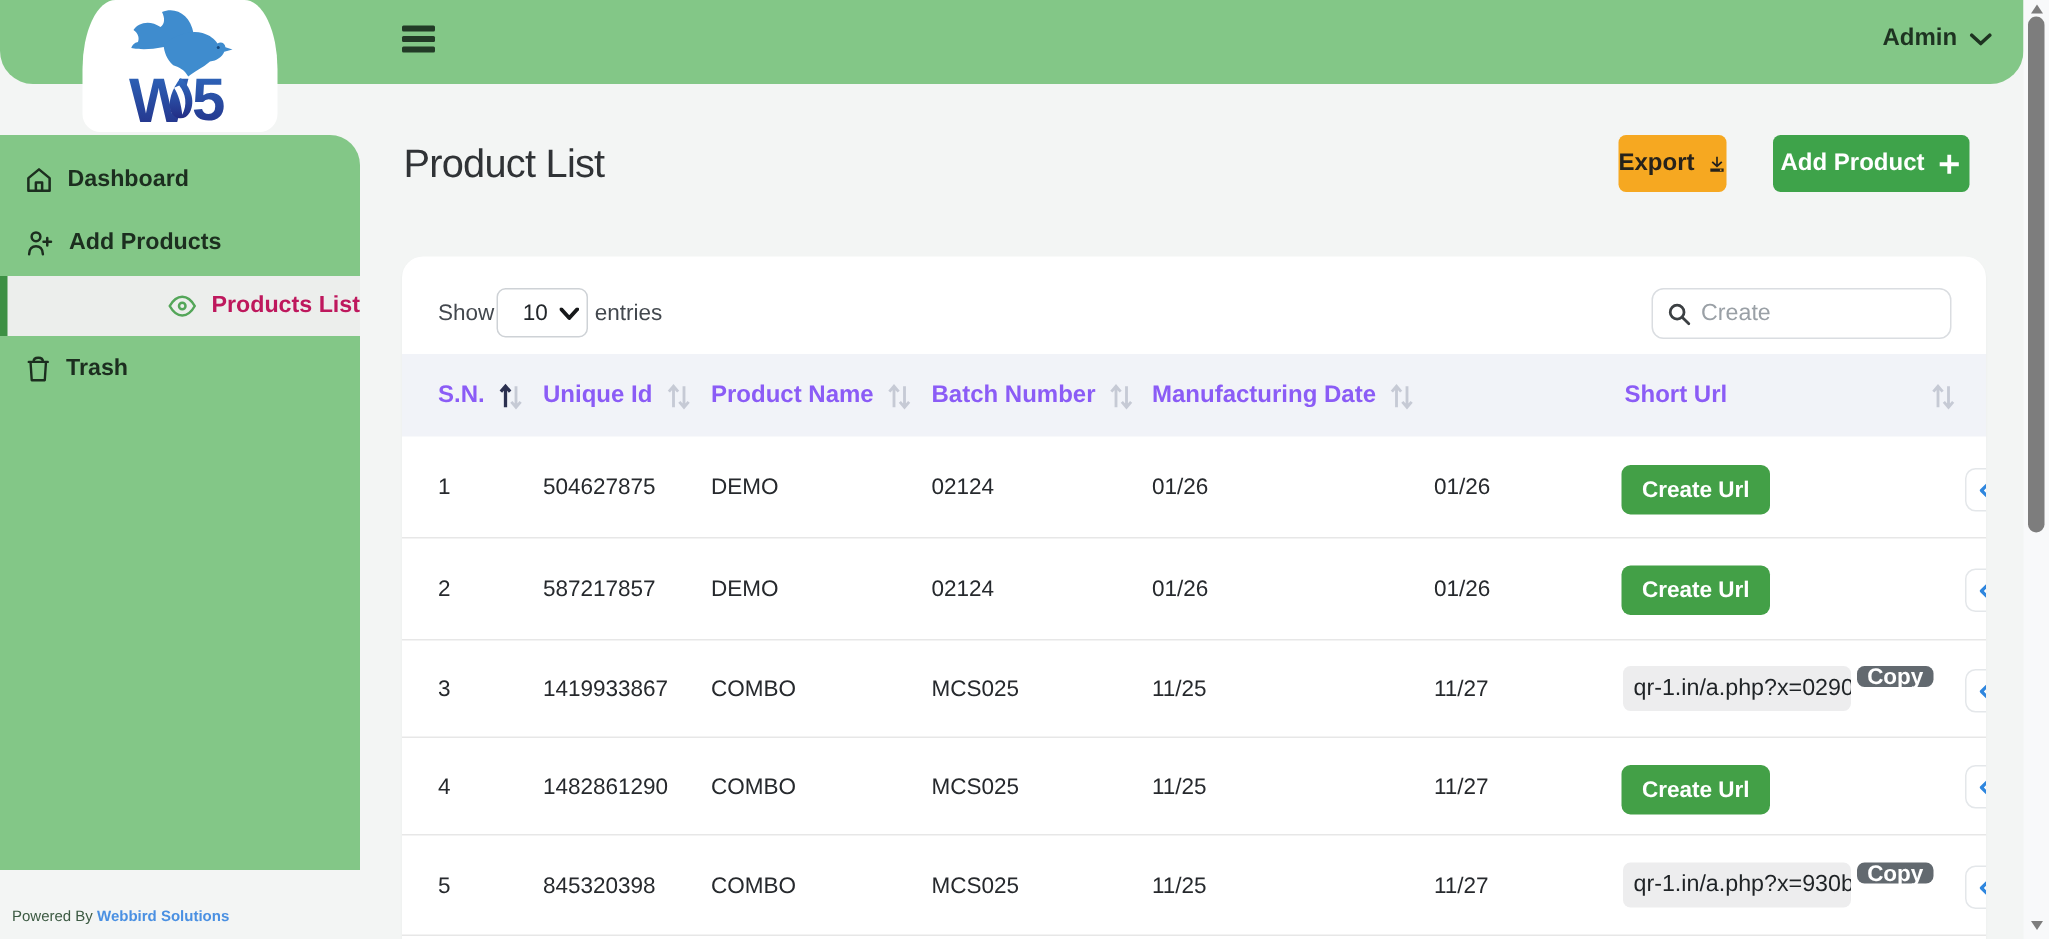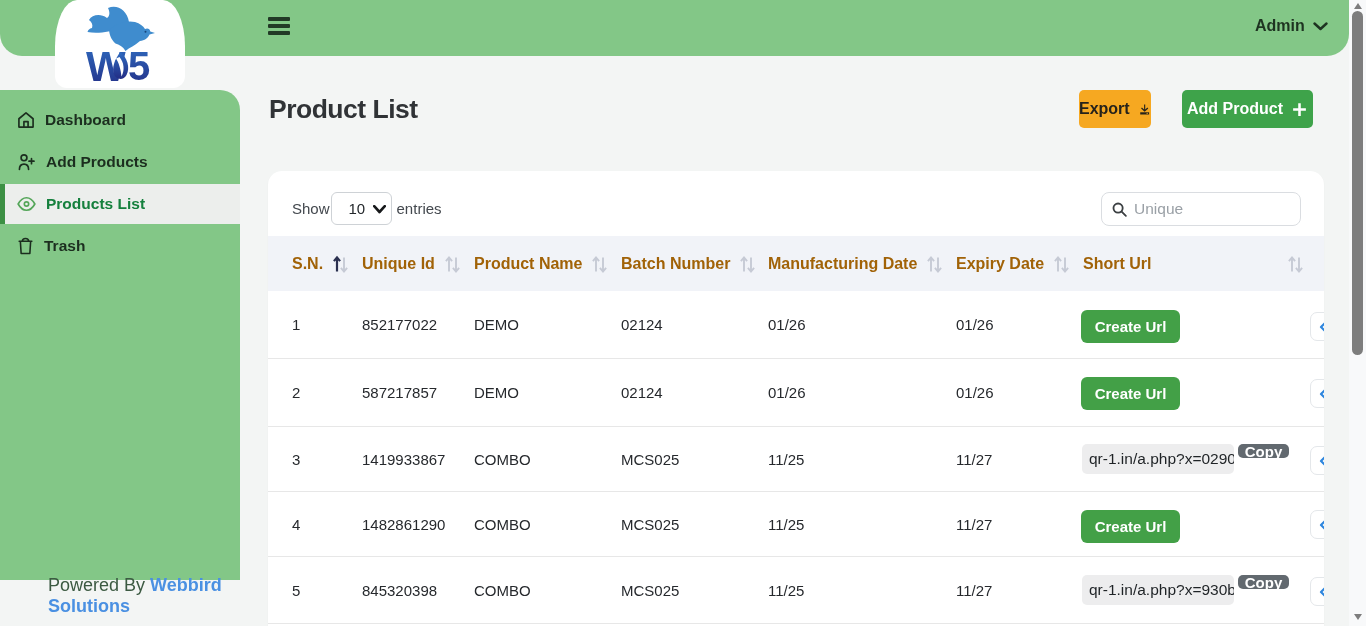--- a/index.html
+++ b/index.html
@@ -18,30 +18,30 @@
 
 #logobox { position:absolute; left:55px; top:0; width:130px; height:88px;
   background:#fff; border-radius:22px 22px 12px 12px / 46px 46px 12px 12px; }
 
 
 #sidebar { position:absolute; left:0; top:90px; width:240px; height:490px;
   background:#83c787; border-top-right-radius:20px; }
 .mitem { position:absolute; left:0; width:240px; height:40px; display:flex;
   align-items:center; color:#1c2e1f; font-size:15.5px; font-weight:600; }
 .mitem svg { margin-left:16px; margin-right:9px; flex:0 0 auto; }
-.mitem.active { background:#eceeec; color:#15803d; }
+.mitem.active { background:#eceeec; color:#be185d;justify-content:flex-end; }
 .mitem.active::before { content:""; position:absolute; left:0; top:0;
   width:5px; height:100%; background:#3d9044; }
-#powered { position:absolute; left:8px; top:485px; font-size:18px;
-  color:#3c5a42; font-weight:500;margin-left:40px; }
+#powered { position:absolute; left:8px; top:516px; font-size:10px;
+  color:#3c5a42; font-weight:500; }
 #powered span { color:#4a90e2; font-weight:600; }
 
 
 #ptitle { position:absolute; left:269px; top:94px; font-size:26.5px;
-  font-weight:700; color:#303336; letter-spacing:-0.5px; }
+  font-weight:400; color:#303336; letter-spacing:-0.5px; }
 .btn { position:absolute; top:90px; height:38px; border-radius:5px;
   display:flex; align-items:center; justify-content:center; gap:8px;
   font-size:16px; font-weight:700; }
 #btn-export { left:1079px; width:72px; background:#f6a821; color:#26221b; }
 #btn-add { left:1182px; width:131px; background:#3ea34a; color:#fff; }
 
 
 #card { position:absolute; left:268px; top:171px; width:1056px; height:455px;
   background:#fff; border-radius:14px 14px 0 0; overflow:hidden;
   box-shadow:0 1px 2px rgba(0,0,0,0.04); }
@@ -53,21 +53,21 @@
 #sel b { font-weight:400; margin-left:17px; font-size:15px; }
 #search { position:absolute; left:833px; top:21px; width:200px; height:34px;
   border:1px solid #dadde1; border-radius:8px; background:#fff; display:flex;
   align-items:center; }
 #search span { color:#9aa0a6; font-size:15.5px; }
 
 
 #thead { position:absolute; left:0; top:65px; width:1056px; height:55px;
   background:#f1f3f8; }
 .th { position:absolute; top:0; height:55px; display:flex; align-items:center;
-  font-size:16px; font-weight:700; color:#a16207; }
+  font-size:16px; font-weight:700; color:#8b5cf6; }
 .sort { margin-left:9px; margin-top:2px; }
 .row { position:absolute; left:0; width:1056px; border-bottom:1px solid #e7e7e7; }
 .cell { position:absolute; top:0; height:100%; display:flex;
   align-items:center; font-size:15px; color:#26292d; }
 .x0{left:24px;} .x1{left:94px;} .x2{left:206px;} .x3{left:353px;}
 .x4{left:500px;} .x5{left:688px;}
 .createbtn { position:absolute; left:813px; width:99px; height:33px;
   background:#43a047; color:#fff; border-radius:6px; font-size:15px;
   font-weight:700; display:flex; align-items:center; justify-content:center; }
 .urlbox { position:absolute; left:814px; width:152px; height:30px;
@@ -174,21 +174,21 @@
       <svg style="position:absolute;right:5px;top:12px" width="13" height="9" viewBox="0 0 13 9">
           <path d="M1.2 1.2 L6.5 7 L11.8 1.2" fill="none" stroke="#17191b" stroke-width="2.6" stroke-linecap="round" stroke-linejoin="round"></path>
         </svg>
     </div>
   entries</div>
   <div id="search">
     <svg style="margin-left:9px" width="17" height="17" viewBox="0 0 24 24" fill="none" stroke="#3c4043" stroke-width="2.6">
         <circle cx="10" cy="10" r="6.5"></circle>
         <path d="M15 15 L21 21" stroke-linecap="round"></path>
       </svg>
-    <span style="margin-left:6px">Unique</span>
+    <span style="margin-left:6px">Create</span>
   </div>
 
   <div id="thead">
     <div class="th x0">S.N.<svg class="sort" width="17" height="21" viewBox="0 0 17 21">
           <path d="M5 17.5 V4 M1.9 7.1 L5 3.5 L8.1 7.1" fill="none" stroke="#2b3050" stroke-width="2.2"></path>
           <path d="M12 3.5 V17 M8.9 13.9 L12 17.5 L15.1 13.9" fill="none" stroke="#c6cad5" stroke-width="1.9"></path>
         </svg></div>
     <div class="th x1">Unique Id<svg class="sort" width="17" height="21" viewBox="0 0 17 21">
           <path d="M5 17.5 V4 M1.9 7.1 L5 3.5 L8.1 7.1" fill="none" stroke="#c6cad5" stroke-width="1.9"></path>
           <path d="M12 3.5 V17 M8.9 13.9 L12 17.5 L15.1 13.9" fill="none" stroke="#c6cad5" stroke-width="1.9"></path>
@@ -198,36 +198,32 @@
           <path d="M12 3.5 V17 M8.9 13.9 L12 17.5 L15.1 13.9" fill="none" stroke="#c6cad5" stroke-width="1.9"></path>
         </svg></div>
     <div class="th x3">Batch Number<svg class="sort" width="17" height="21" viewBox="0 0 17 21">
           <path d="M5 17.5 V4 M1.9 7.1 L5 3.5 L8.1 7.1" fill="none" stroke="#c6cad5" stroke-width="1.9"></path>
           <path d="M12 3.5 V17 M8.9 13.9 L12 17.5 L15.1 13.9" fill="none" stroke="#c6cad5" stroke-width="1.9"></path>
         </svg></div>
     <div class="th x4">Manufacturing Date<svg class="sort" width="17" height="21" viewBox="0 0 17 21">
           <path d="M5 17.5 V4 M1.9 7.1 L5 3.5 L8.1 7.1" fill="none" stroke="#c6cad5" stroke-width="1.9"></path>
           <path d="M12 3.5 V17 M8.9 13.9 L12 17.5 L15.1 13.9" fill="none" stroke="#c6cad5" stroke-width="1.9"></path>
         </svg></div>
-    <div class="th x5">Expiry Date<svg class="sort" width="17" height="21" viewBox="0 0 17 21">
-          <path d="M5 17.5 V4 M1.9 7.1 L5 3.5 L8.1 7.1" fill="none" stroke="#c6cad5" stroke-width="1.9"></path>
-          <path d="M12 3.5 V17 M8.9 13.9 L12 17.5 L15.1 13.9" fill="none" stroke="#c6cad5" stroke-width="1.9"></path>
-        </svg></div>
     <div class="th" style="left:815px">Short Url</div>
     <div class="th" style="left:1010px">
         <svg class="sort" width="17" height="21" viewBox="0 0 17 21">
           <path d="M5 17.5 V4 M1.9 7.1 L5 3.5 L8.1 7.1" fill="none" stroke="#c6cad5" stroke-width="1.9"></path>
           <path d="M12 3.5 V17 M8.9 13.9 L12 17.5 L15.1 13.9" fill="none" stroke="#c6cad5" stroke-width="1.9"></path>
         </svg>
       </div>
   </div>
 
   <div class="row" style="top:120px; height:68px;">
     <div class="cell x0">1</div>
-      <div class="cell x1">852177022</div>
+      <div class="cell x1">504627875</div>
     <div class="cell x2">DEMO</div>
       <div class="cell x3">02124</div>
     <div class="cell x4">01/26</div>
       <div class="cell x5">01/26</div>
     <div class="createbtn" style="top:19px">Create Url</div>
     <div class="morebtn" style="top:21px">
         <svg style="margin-left:8px" width="8" height="12" viewBox="0 0 8 12">
           <path d="M6.6 1.4 L2 6 L6.6 10.6" fill="none" stroke="#2e86de" stroke-width="2.2" stroke-linecap="round" stroke-linejoin="round"></path>
         </svg>
       </div>

